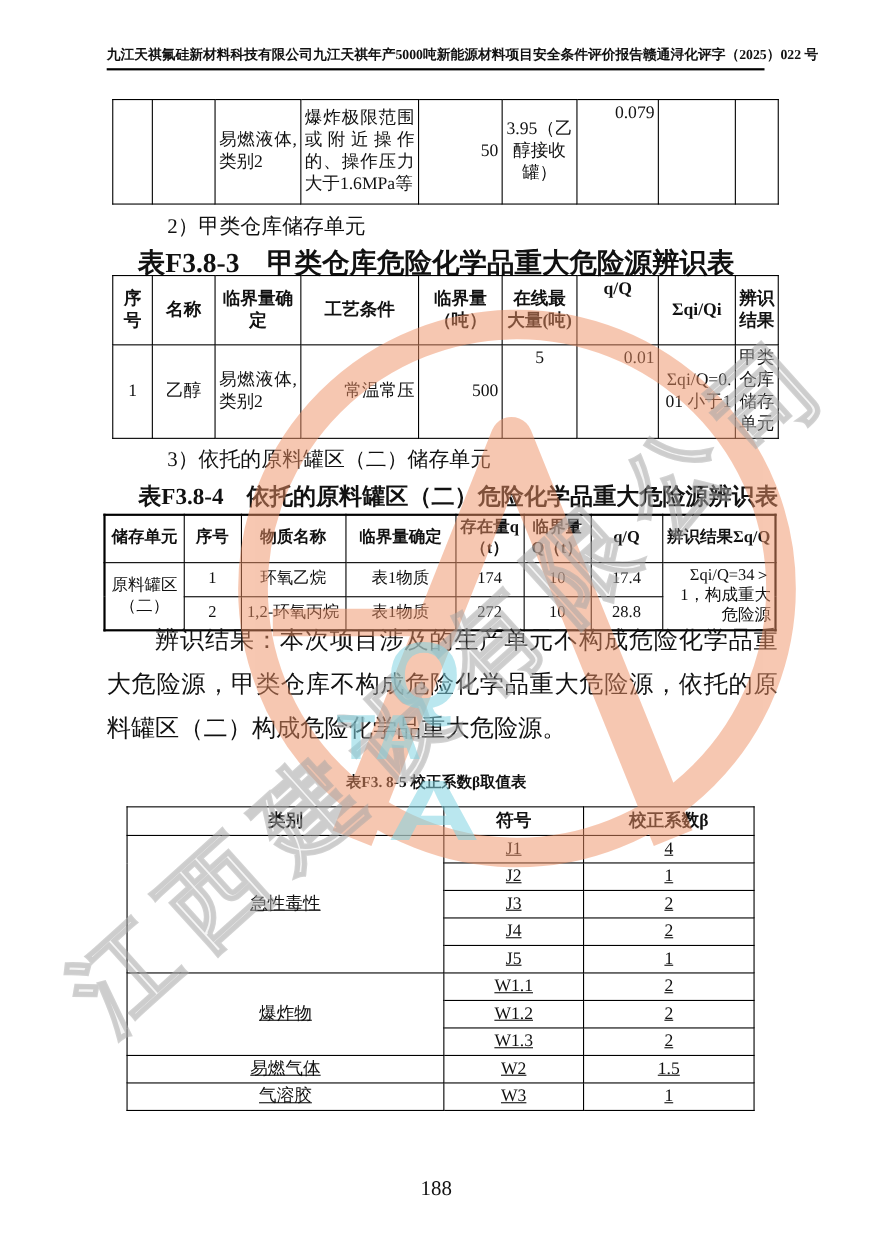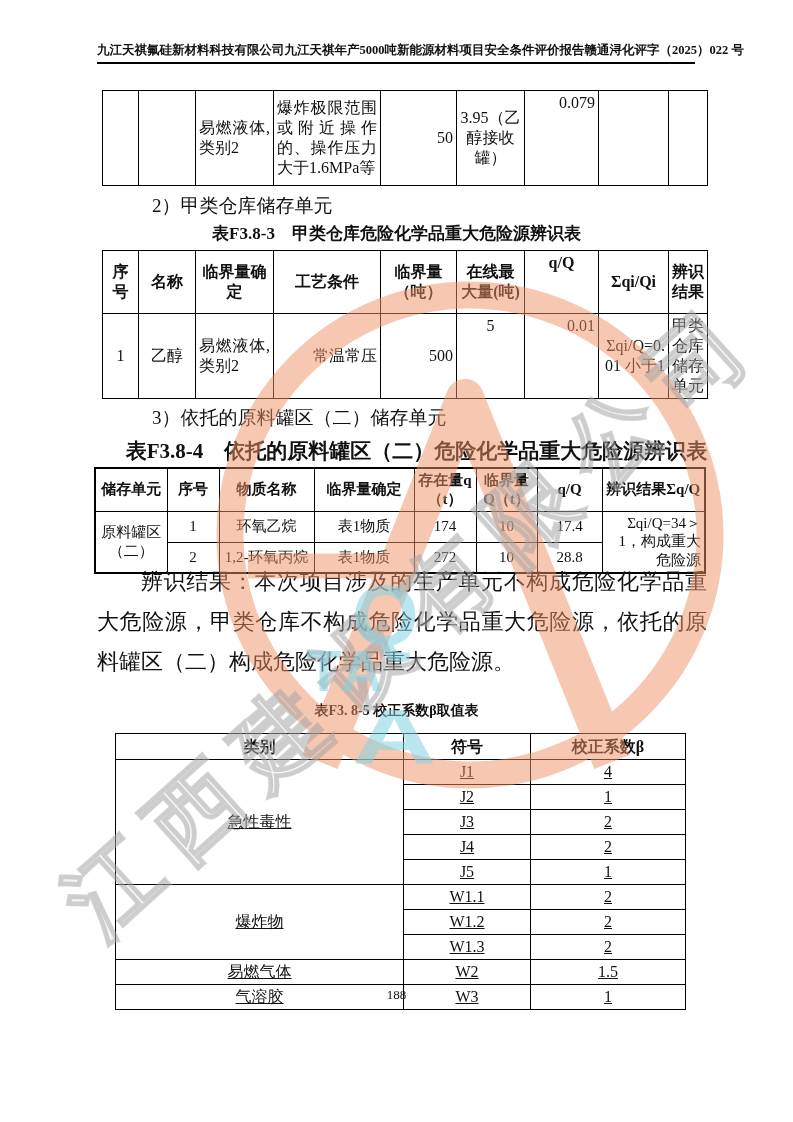--- a/index.html
+++ b/index.html
@@ -33,26 +33,26 @@
   .t-f385  { left:115px; top:733px; width:570px; }
   .t-f385 th { height:26px;text-align:center; }
   .t-f385 td { height:25px;text-decoration:underline; }
 
   
   .heading { position:absolute; left:152px; font-size:19px; }
   .h2x { top:193px; }
   .h3x { top:405px; }
   .h4x { top:661px; }
   .tbl-title { position:absolute; left:0; width:793px; text-align:center; font-weight:bold; }
-  .tt3 { top:222px; font-size:17px; }
+  .tt3 { top:222px; font-size:25px; }
   .tt4 { top:437px; font-size:21px;margin-left:20px; }
   .tt5 { top:702px; font-size:14px; }
   .para { position:absolute; left:97px; top:562px; width:610px; font-size:22px;
     line-height:40px; text-align:justify; text-justify:inter-ideograph; text-indent:2em; }
-  .page-num { position:absolute; left:0; top:987px; width:793px; text-align:center; font-size:13px; }
+  .page-num { position:absolute; left:0; top:1070px; width:793px; text-align:center; font-size:19px; }
 
   
   .wm { position:absolute; left:0; top:0; width:793px; height:1122px; pointer-events:none; }
   .wm-svg { position:absolute; left:0; top:0; }
   .wm-gray { position:absolute; left:38px; top:872px; transform:rotate(-42deg); transform-origin:0 0;
     font-size:92px; font-weight:bold; letter-spacing:20px; white-space:nowrap;
     color:rgba(175,175,175,0.12); -webkit-text-stroke:2px rgba(165,165,165,0.5); }
   .wm-cyan { position:absolute; font-weight:bold; color:rgba(130,212,226,0.55);
     font-family:"Liberation Sans","DejaVu Sans",sans-serif; line-height:1; }
   .wm-q  { left:352px; top:572px; font-size:86px; }

